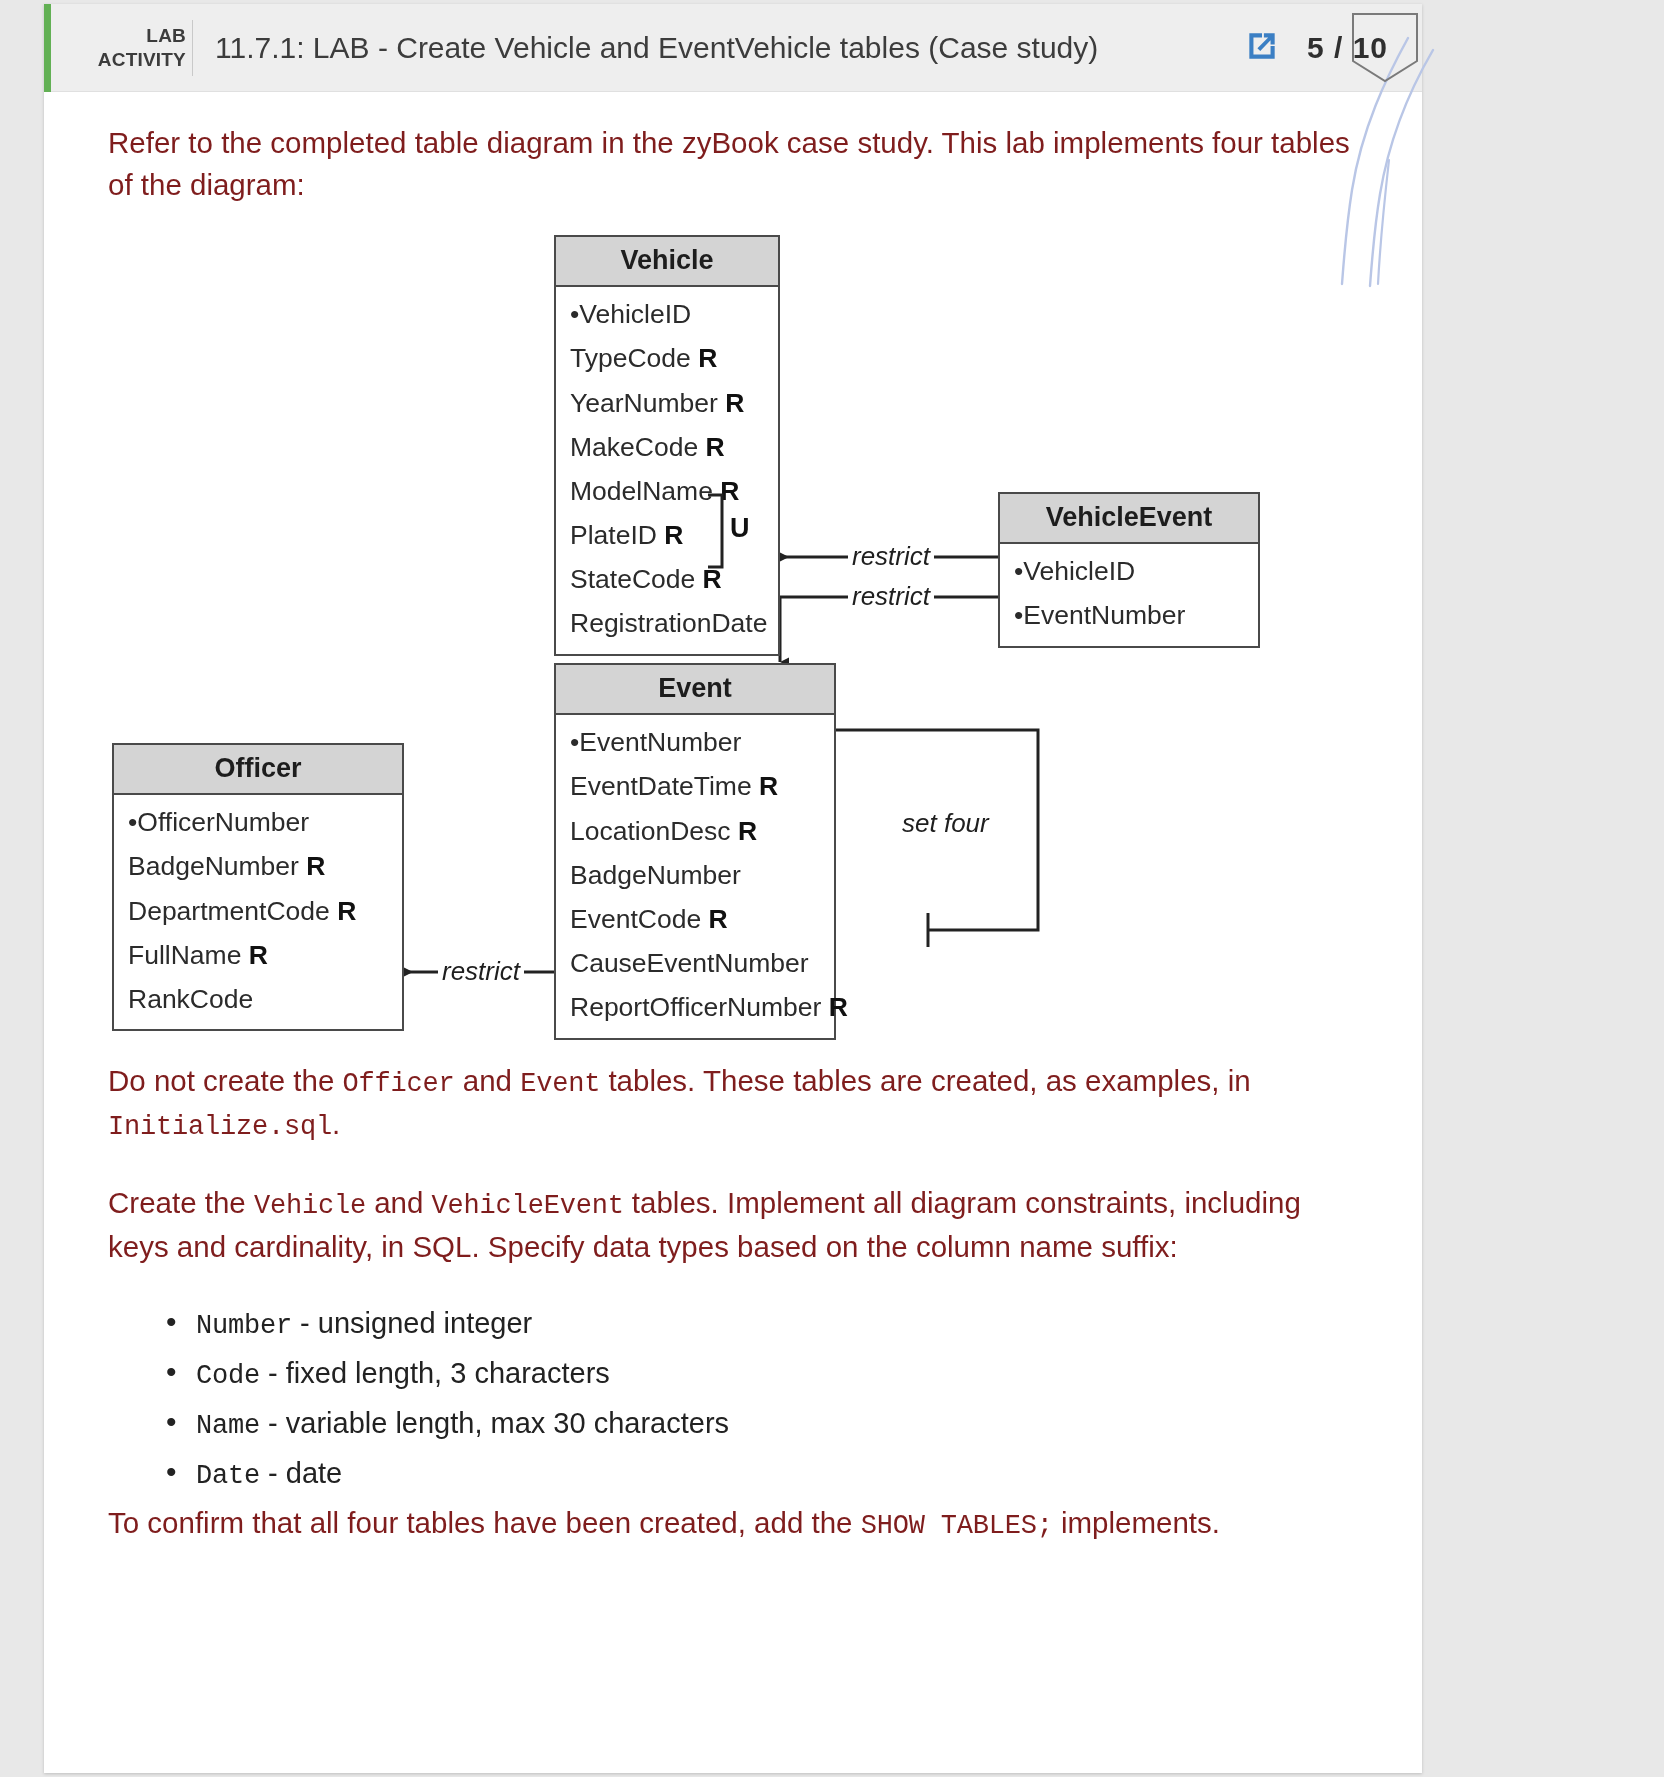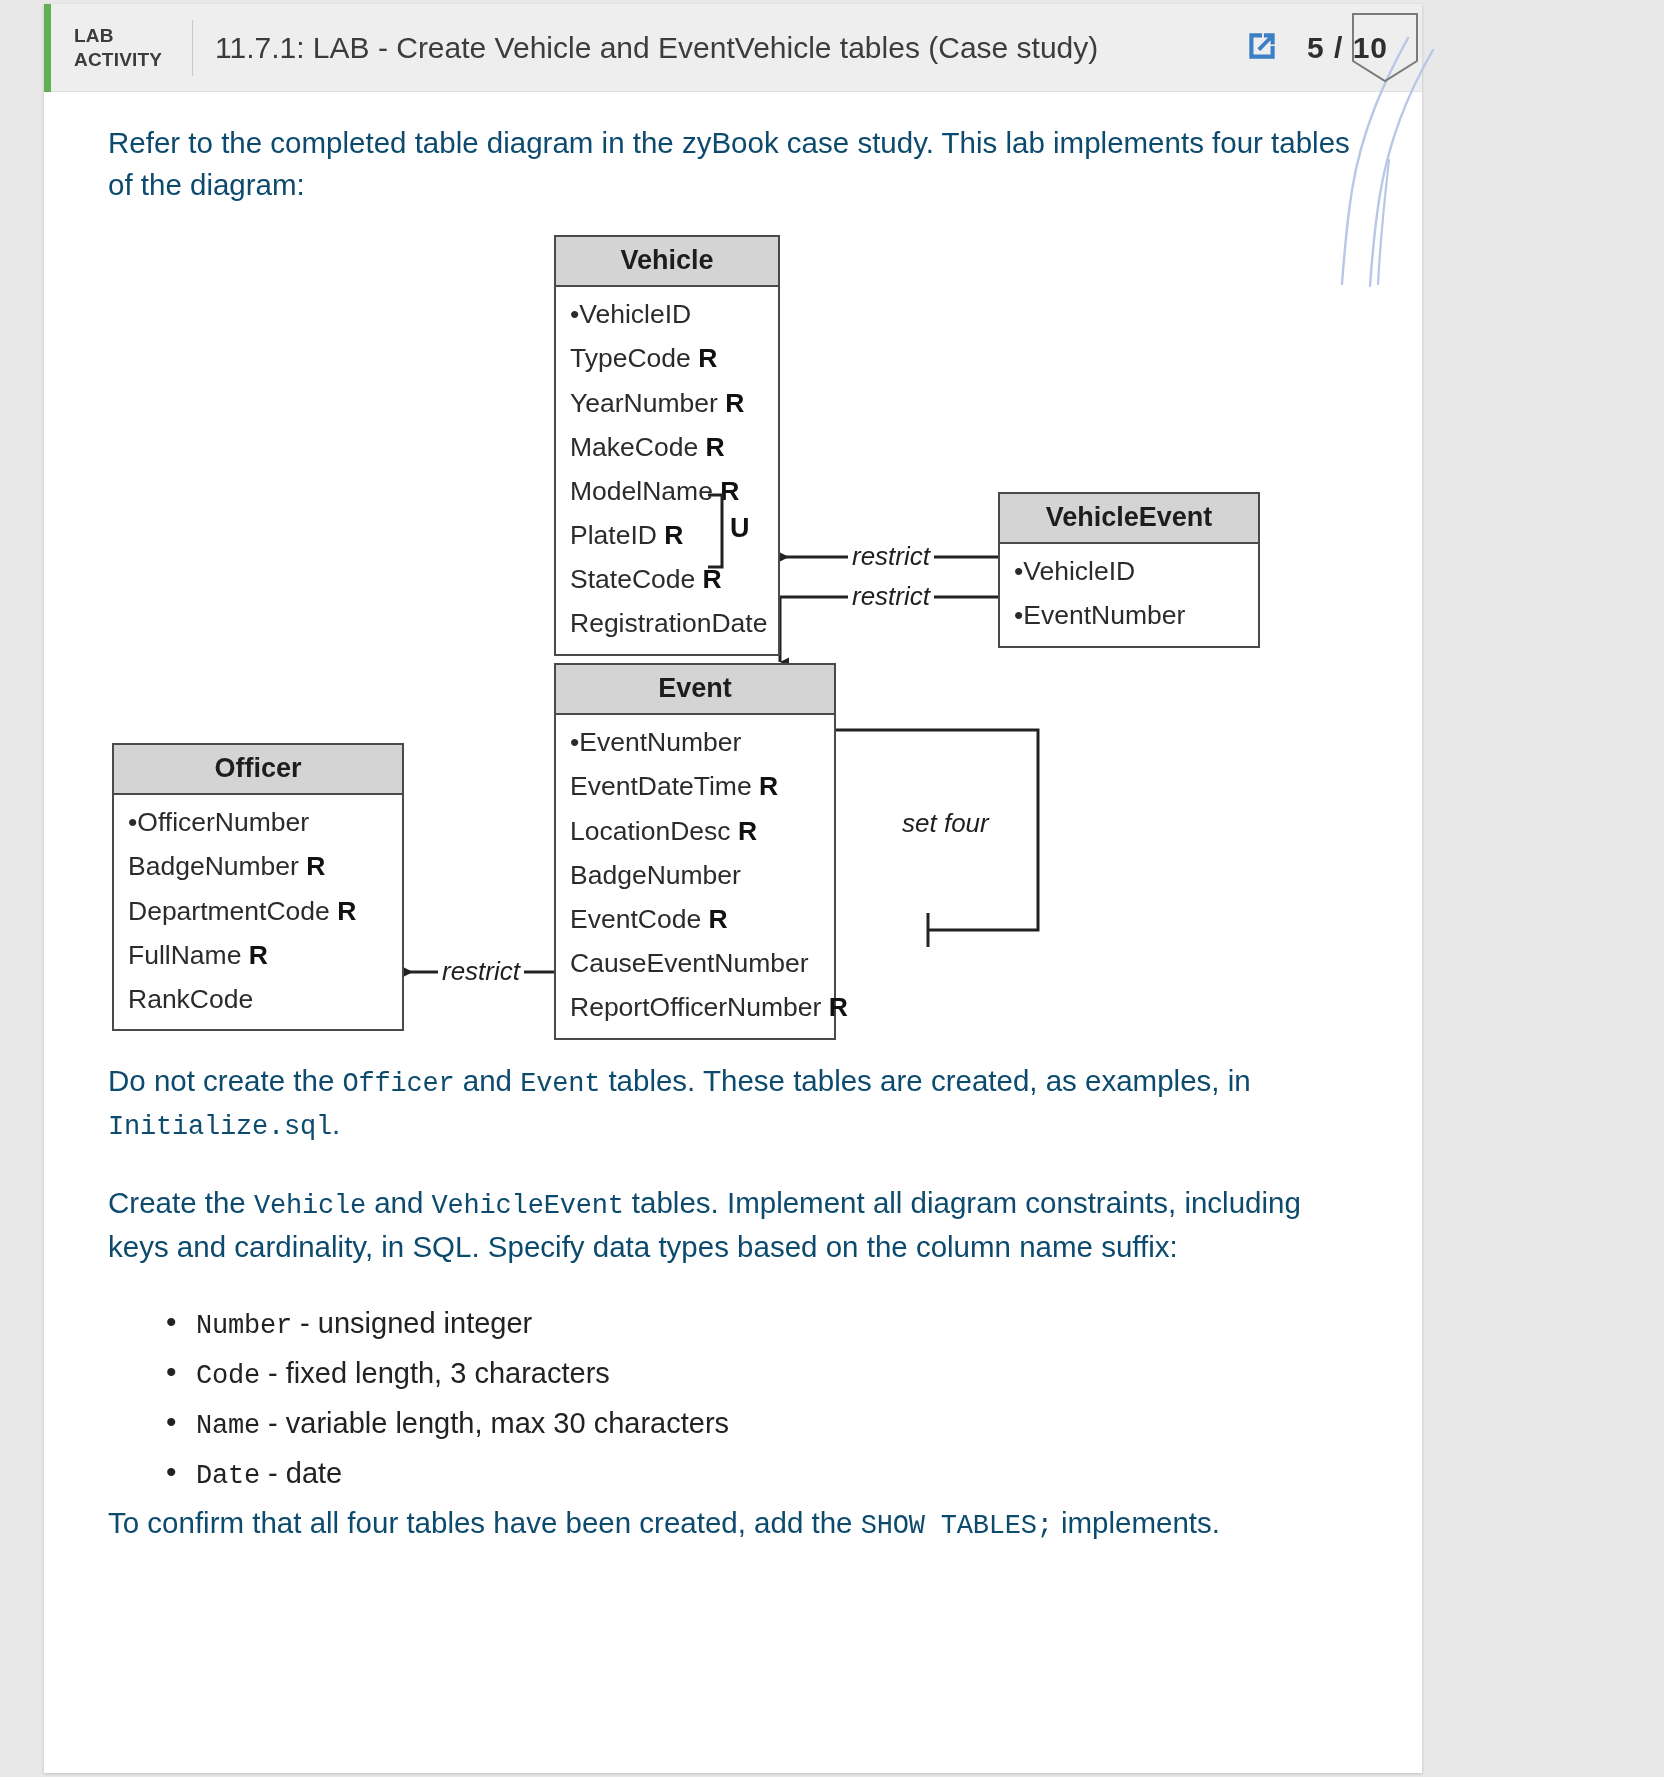--- a/index.html
+++ b/index.html
@@ -33,20 +33,21 @@
   }
   
   .lab-header {
     position: relative;
     height: 88px;
     background: #eeeeee;
     border-bottom: 1px solid #e0e0e0;
     display: flex;
     align-items: center;
     box-sizing: border-box;
+    text-align: right;
   }
   .green-rail {
     position: absolute;
     left: 0; top: 0;
     width: 7px;
     height: 88px;
     background: #62b054;
   }
   .lab-badge {
     margin-left: 30px;
@@ -100,21 +101,21 @@
     z-index: 5;
     pointer-events: none;
   }
   
   .content {
     padding: 30px 58px 0 64px;
   }
   p.para {
     font-size: 29.5px;
     line-height: 1.42;
-    color: #0c4a6e;
+    color: #7f1d1d;
     margin: 0 0 0 0;
   }
   .para-intro { margin-bottom: 0; max-width: 1250px; }
   code, .mono {
     font-family: "Liberation Mono", "DejaVu Sans Mono", monospace;
     font-size: 27px;
     letter-spacing: -0.2px;
   }
   .block-gap { height: 36px; }
   ul.typelist {

